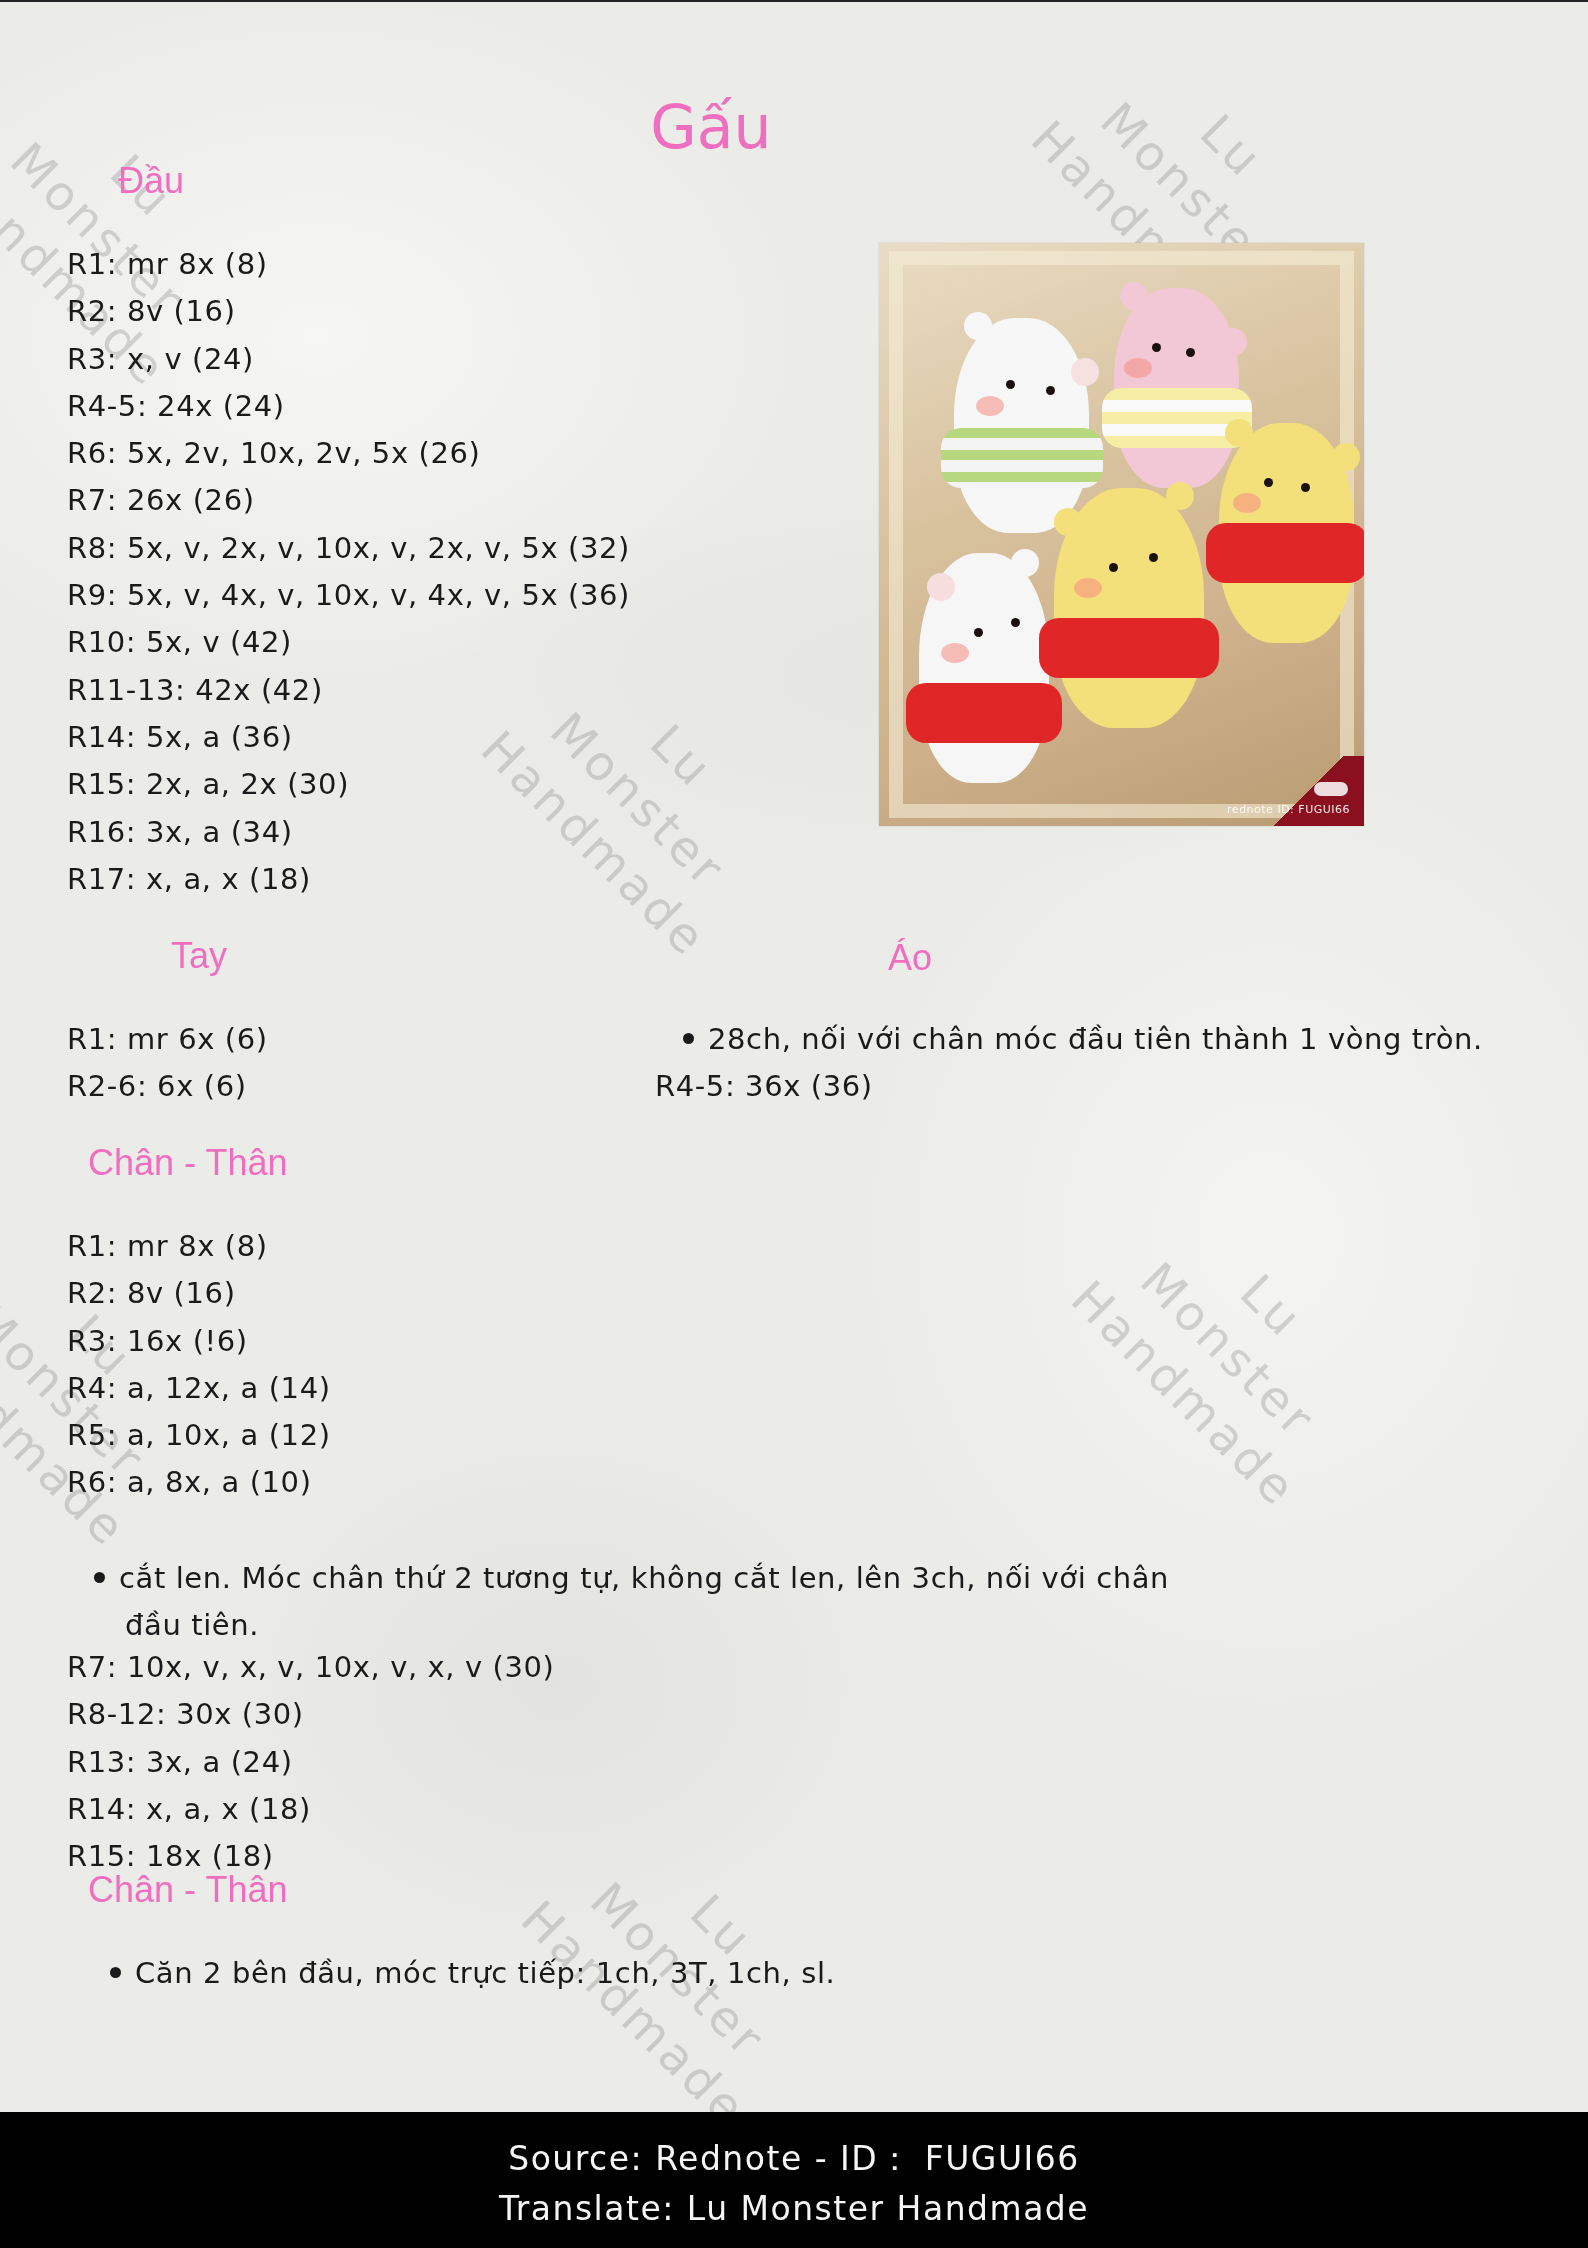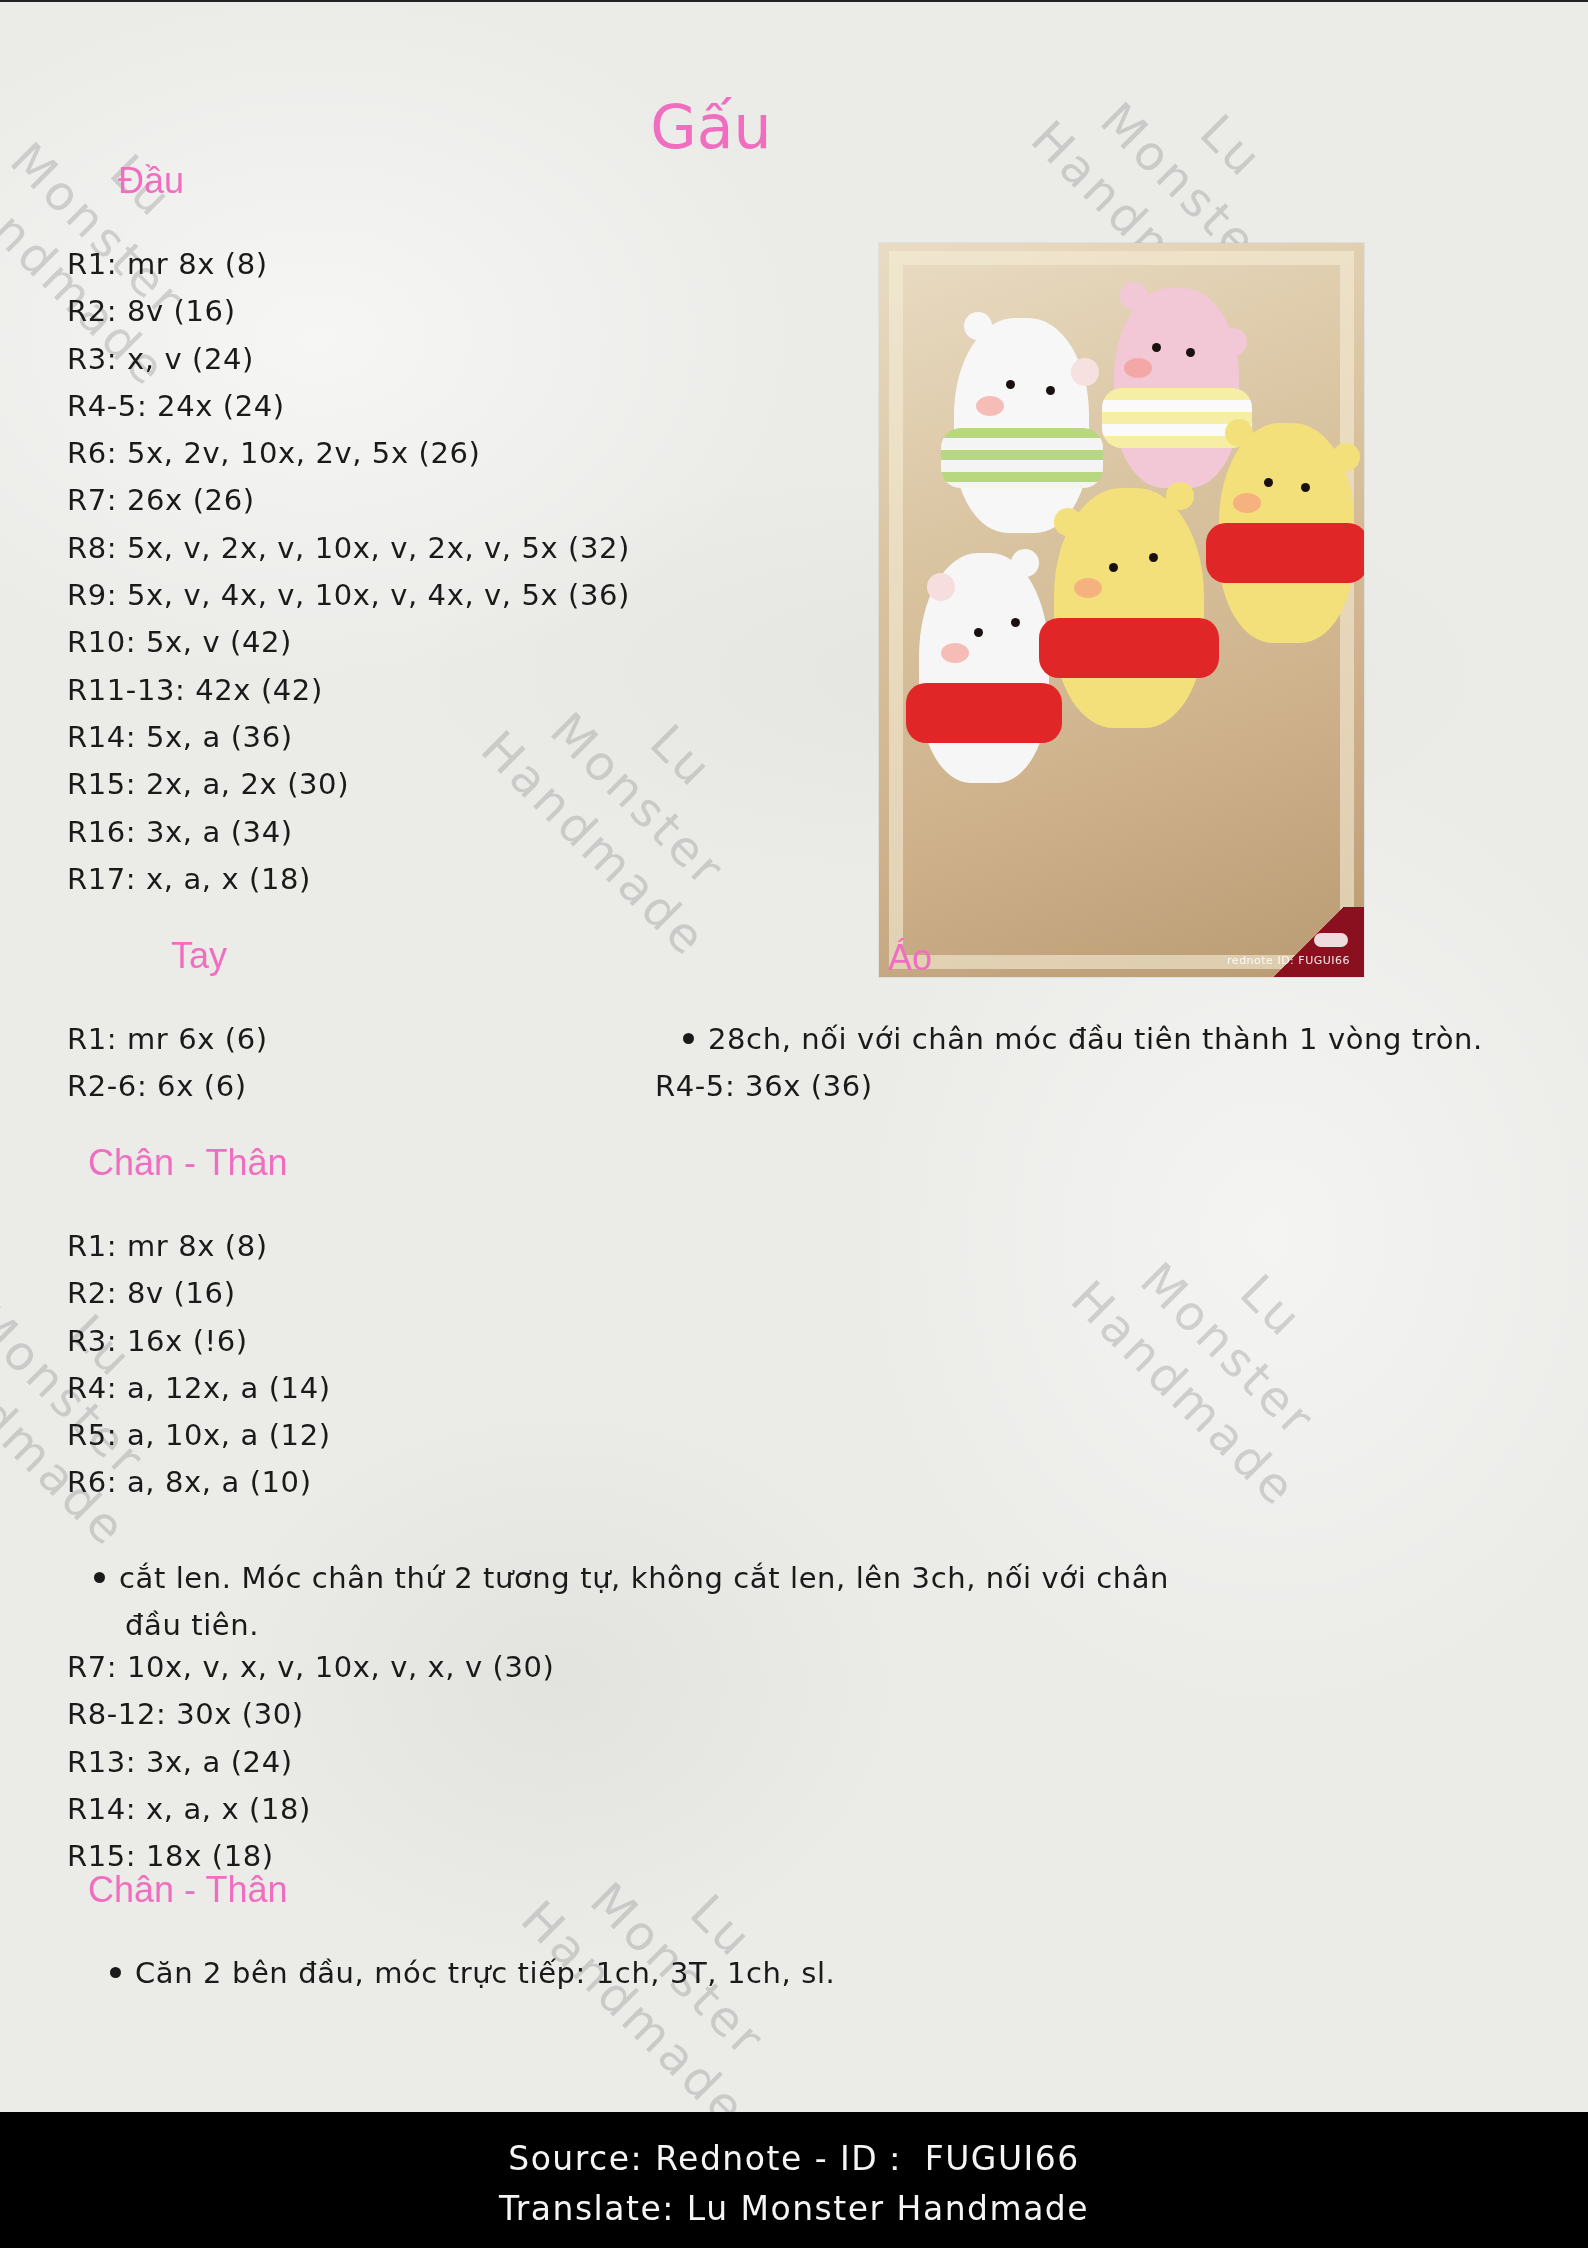--- a/index.html
+++ b/index.html
@@ -70,21 +70,21 @@
       width: 11px; height: 11px;
       border-radius: 50%;
       background: #1a1a1a;
       vertical-align: middle;
       margin-right: 14px;
       position: relative; top: -3px;
     }
     .photo {
       position: absolute;
       left: 879px; top: 243px;
-      width: 485px; height: 734px;
+      width: 485px; height: 583px;
       overflow: hidden;
       background: linear-gradient(160deg, #e9dcc4 0%, #d8c29e 40%, #cdb08a 70%, #b89b72 100%);
       box-shadow: 0 0 0 1px rgba(0,0,0,0.05);
     }
     .photo .box-edge {
       position: absolute; left: 10px; top: 8px; right: 10px; bottom: 8px;
       border: 14px solid rgba(245,236,214,0.6);
       box-sizing: border-box;
     }
     .bear { position: absolute; border-radius: 45% 45% 40% 40%; }

